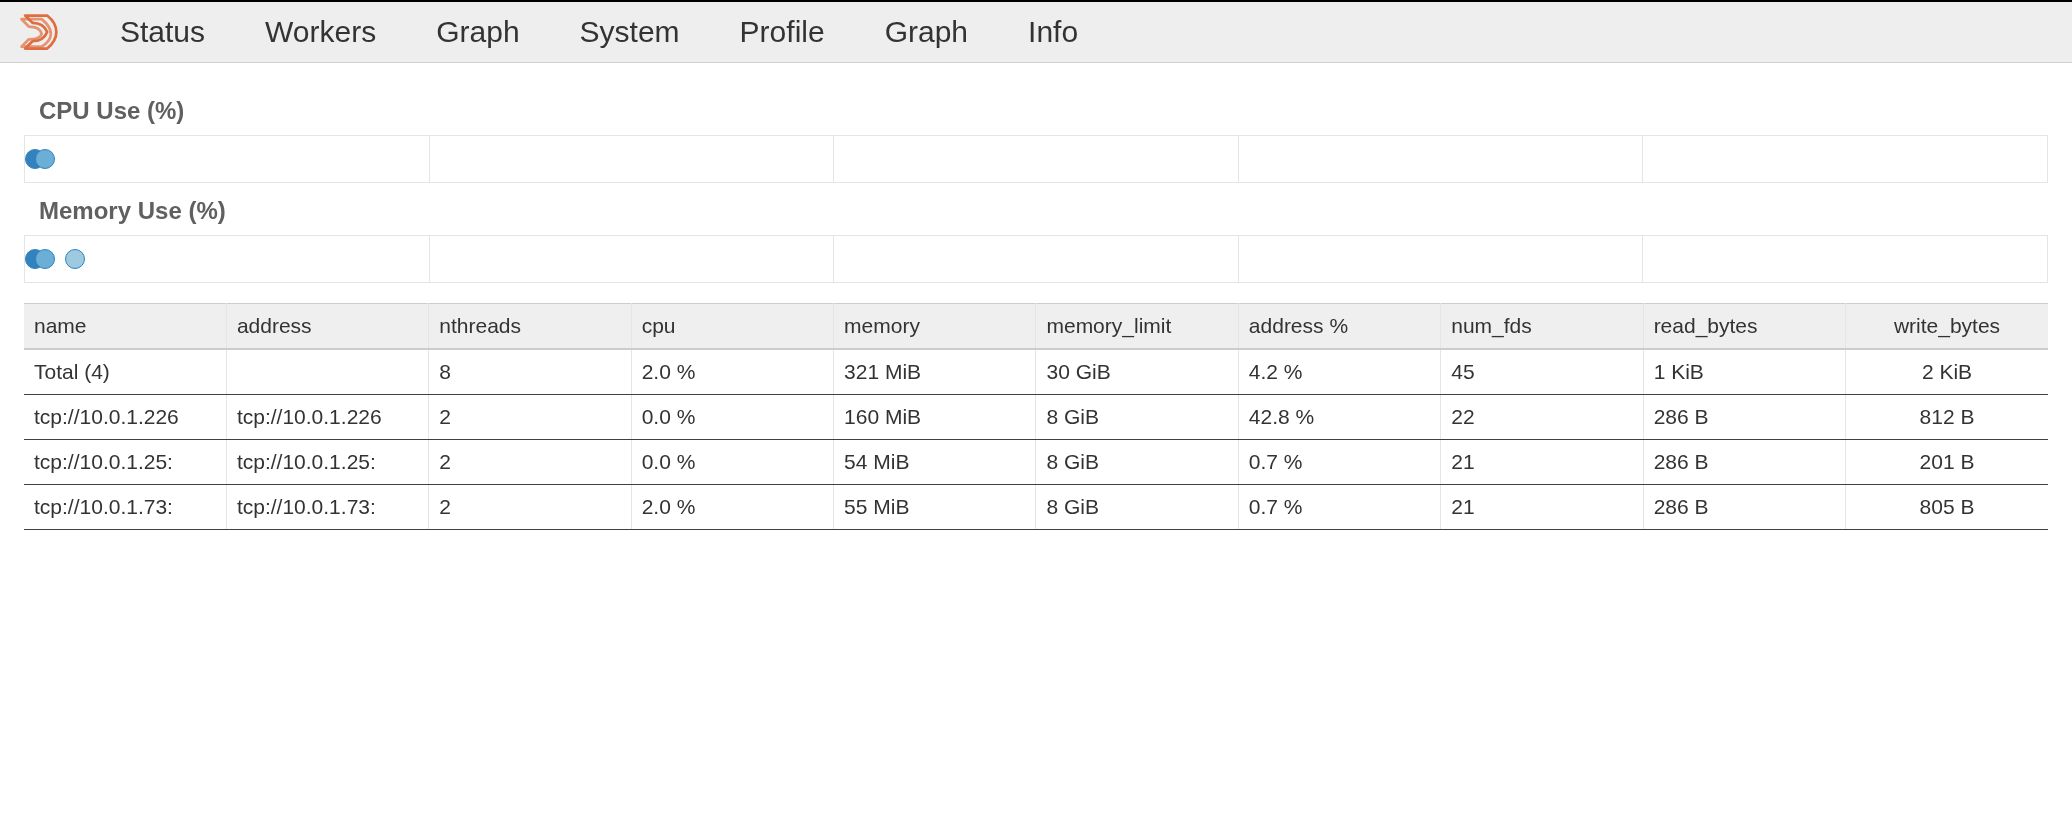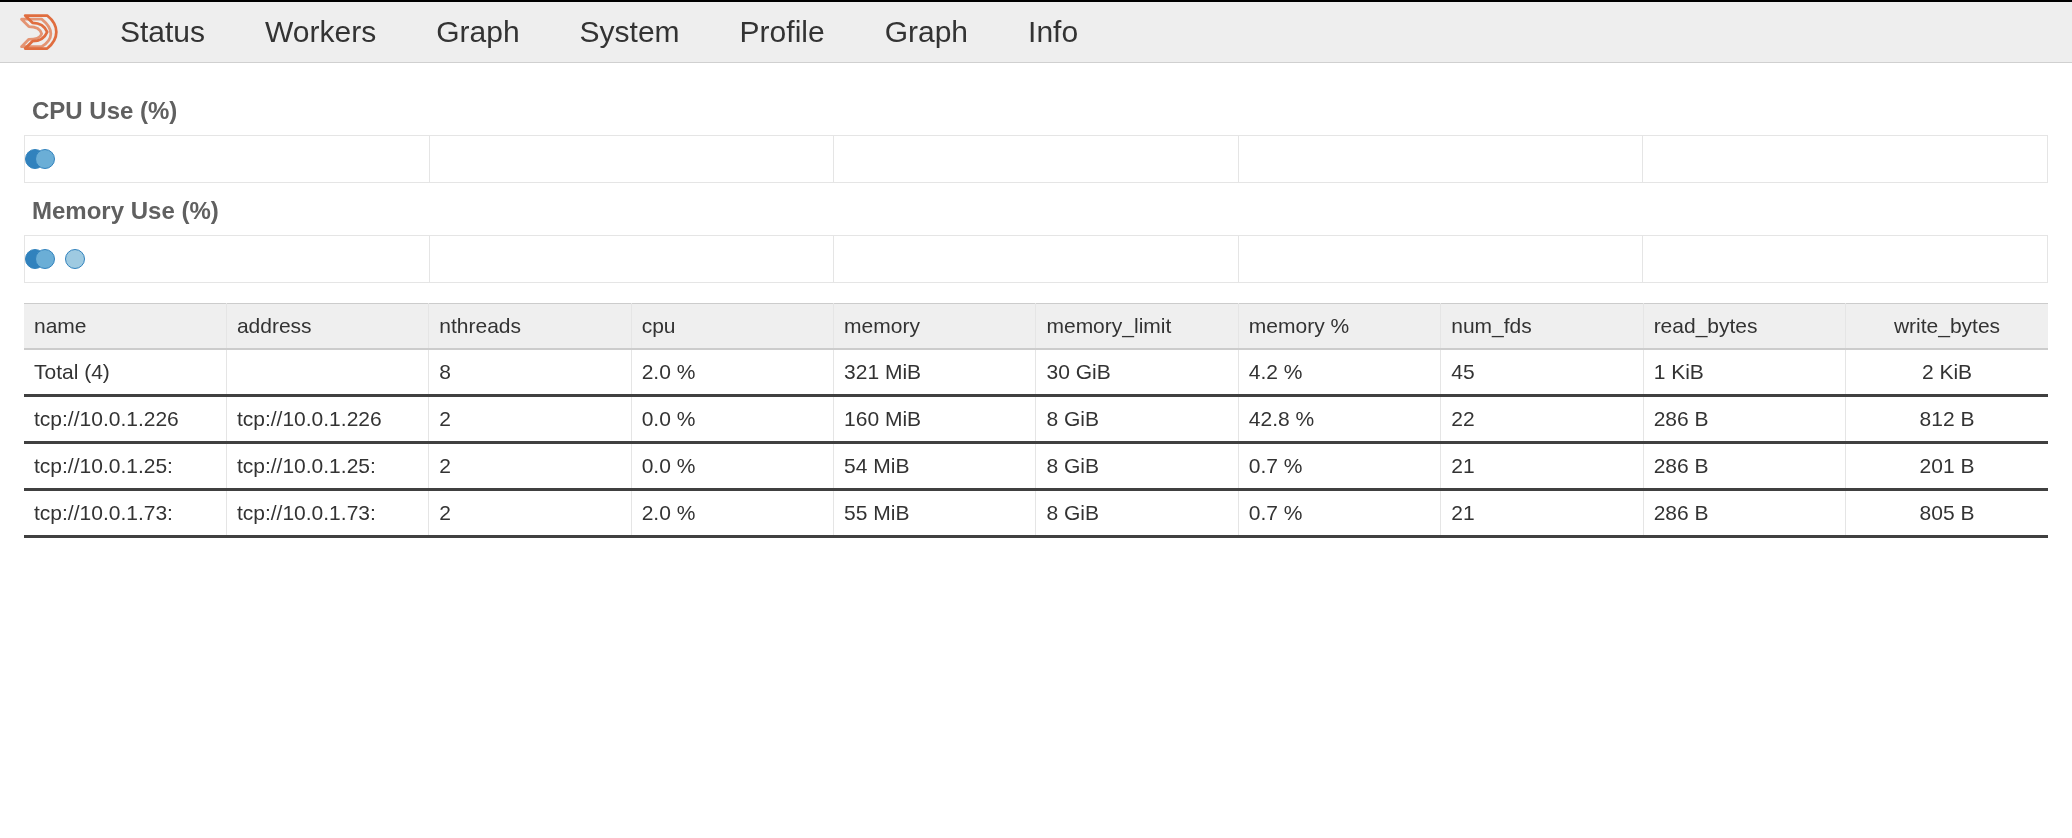--- a/index.html
+++ b/index.html
@@ -34,21 +34,21 @@
     color: #333;
     cursor: pointer;
   }
   .content {
     padding: 20px 24px 0 24px;
   }
   .section-title {
     font-size: 24px;
     font-weight: 700;
     color: #606060;
-    margin: 14px 0 10px 8px;
+    margin: 14px 0 10px 15px;
   }
   .barstrip {
     display: flex;
     border: 1px solid #e5e5e5;
     height: 48px;
     margin-bottom: 14px;
   }
   .barstrip .seg {
     flex: 1 1 0;
     border-right: 1px solid #e5e5e5;
@@ -77,21 +77,21 @@
   table.workers {
     width: 100%;
     border-collapse: collapse;
     table-layout: fixed;
     margin-top: 20px;
   }
   table.workers th, table.workers td {
     text-align: left;
     padding: 10px 10px;
     border-right: 1px solid #e5e5e5;
-    border-bottom: 3px solid #404040;
+    border-bottom: 1px solid #404040;
     overflow: hidden;
     white-space: nowrap;
     font-size: 21px;
   }
   table.workers th {
     font-weight: 400;
     background: #efefef;
     border-top: 1px solid #ccc;
     border-bottom: 2px solid #ccc;
     cursor: pointer;
@@ -152,21 +152,21 @@
 
   <table class="workers">
     <thead>
       <tr>
         <th>name</th>
         <th>address</th>
         <th>nthreads</th>
         <th>cpu</th>
         <th>memory</th>
         <th>memory_limit</th>
-        <th>memory %</th>
+        <th>address %</th>
         <th>num_fds</th>
         <th>read_bytes</th>
         <th>write_bytes</th>
       </tr>
     </thead>
     <tbody id="workers-tbody">
         <tr>
           <td>Total (4)</td>
           <td></td>
           <td>8</td>

